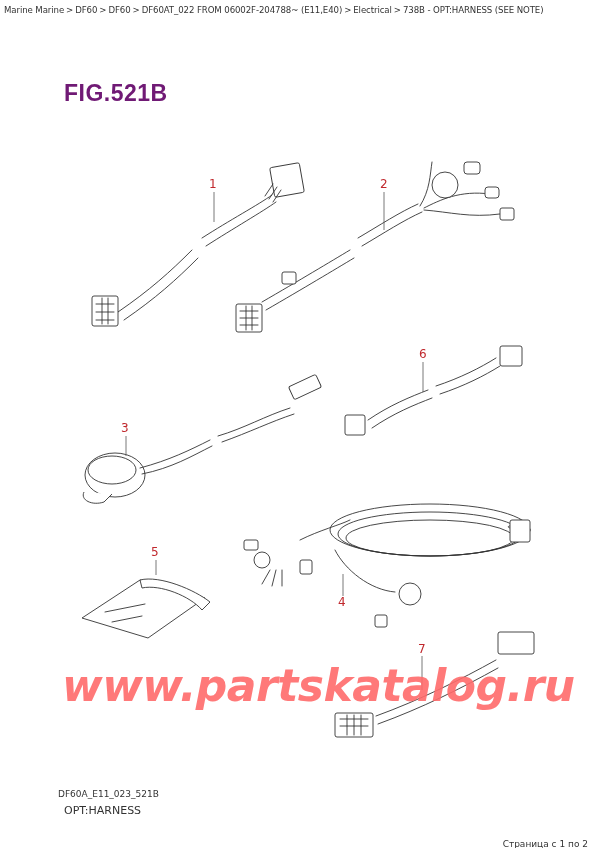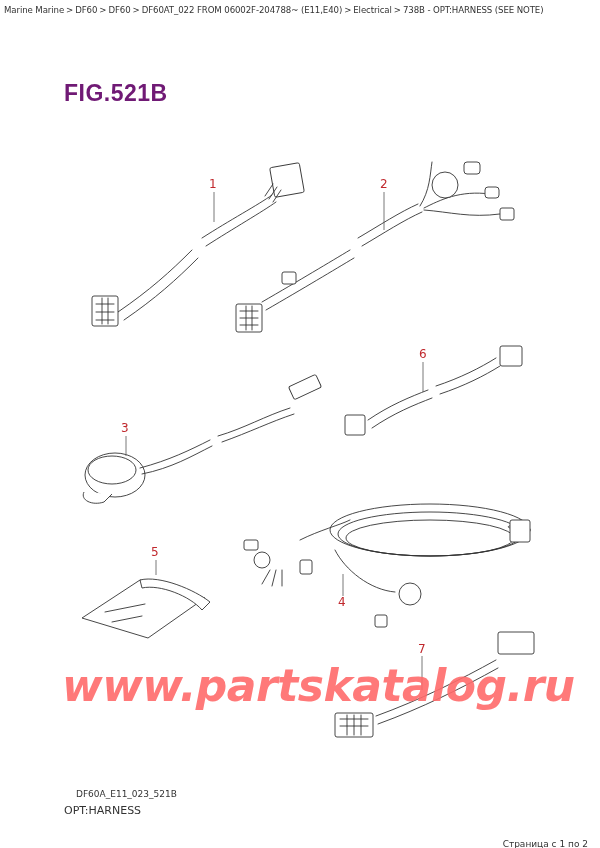--- a/index.html
+++ b/index.html
@@ -8,21 +8,21 @@
   .breadcrumb { position: absolute; left: 4px; top: 5px; font-size: 8.6px; color: #333;
                 white-space: nowrap; letter-spacing: -0.1px; }
   .breadcrumb span.sep { margin: 0 2px; }
   .fig-title { position: absolute; left: 64px; top: 48px; font-size: 23px; font-weight: bold;
                color: #701a75; letter-spacing: 0.5px; font-family: Liberation Sans, sans-serif; margin-top: 32px; }
   .diagram { position: absolute; left: 0; top: 0; width: 600px; height: 848px; }
   .callout { position: absolute; font-size: 12px; color: #c0282d; font-family: "DejaVu Sans", sans-serif; }
   .watermark { position: absolute; left: 62px; top: 660px; font-size: 44px; font-weight: bold;
                font-style: italic; color: #ff6b6b; opacity: 0.9; letter-spacing: -0.5px;
                font-family: "DejaVu Sans", sans-serif; white-space: nowrap; }
-  .footer-code { position: absolute; left: 76px; top: 789px; font-size: 9px; color: #333; }
+  .footer-code { position: absolute; left: 58px; top: 789px; font-size: 9px; color: #333; }
   .footer-sub  { position: absolute; left: 64px; top: 804px; font-size: 11px; color: #333; }
   .page-info { position: absolute; right: 12px; top: 831px; font-size: 9px; color: #333; margin-top: 8px; }
   svg .ln { fill: none; stroke: #333; stroke-width: 0.9; stroke-linecap: round; stroke-linejoin: round; }
   svg .fl { fill: #fff; stroke: #333; stroke-width: 0.9; stroke-linejoin: round; }
   svg .lead { stroke: #555; stroke-width: 0.8; fill: none; }
 </style>
 </head>
 <body>
 
 <div class="breadcrumb">

